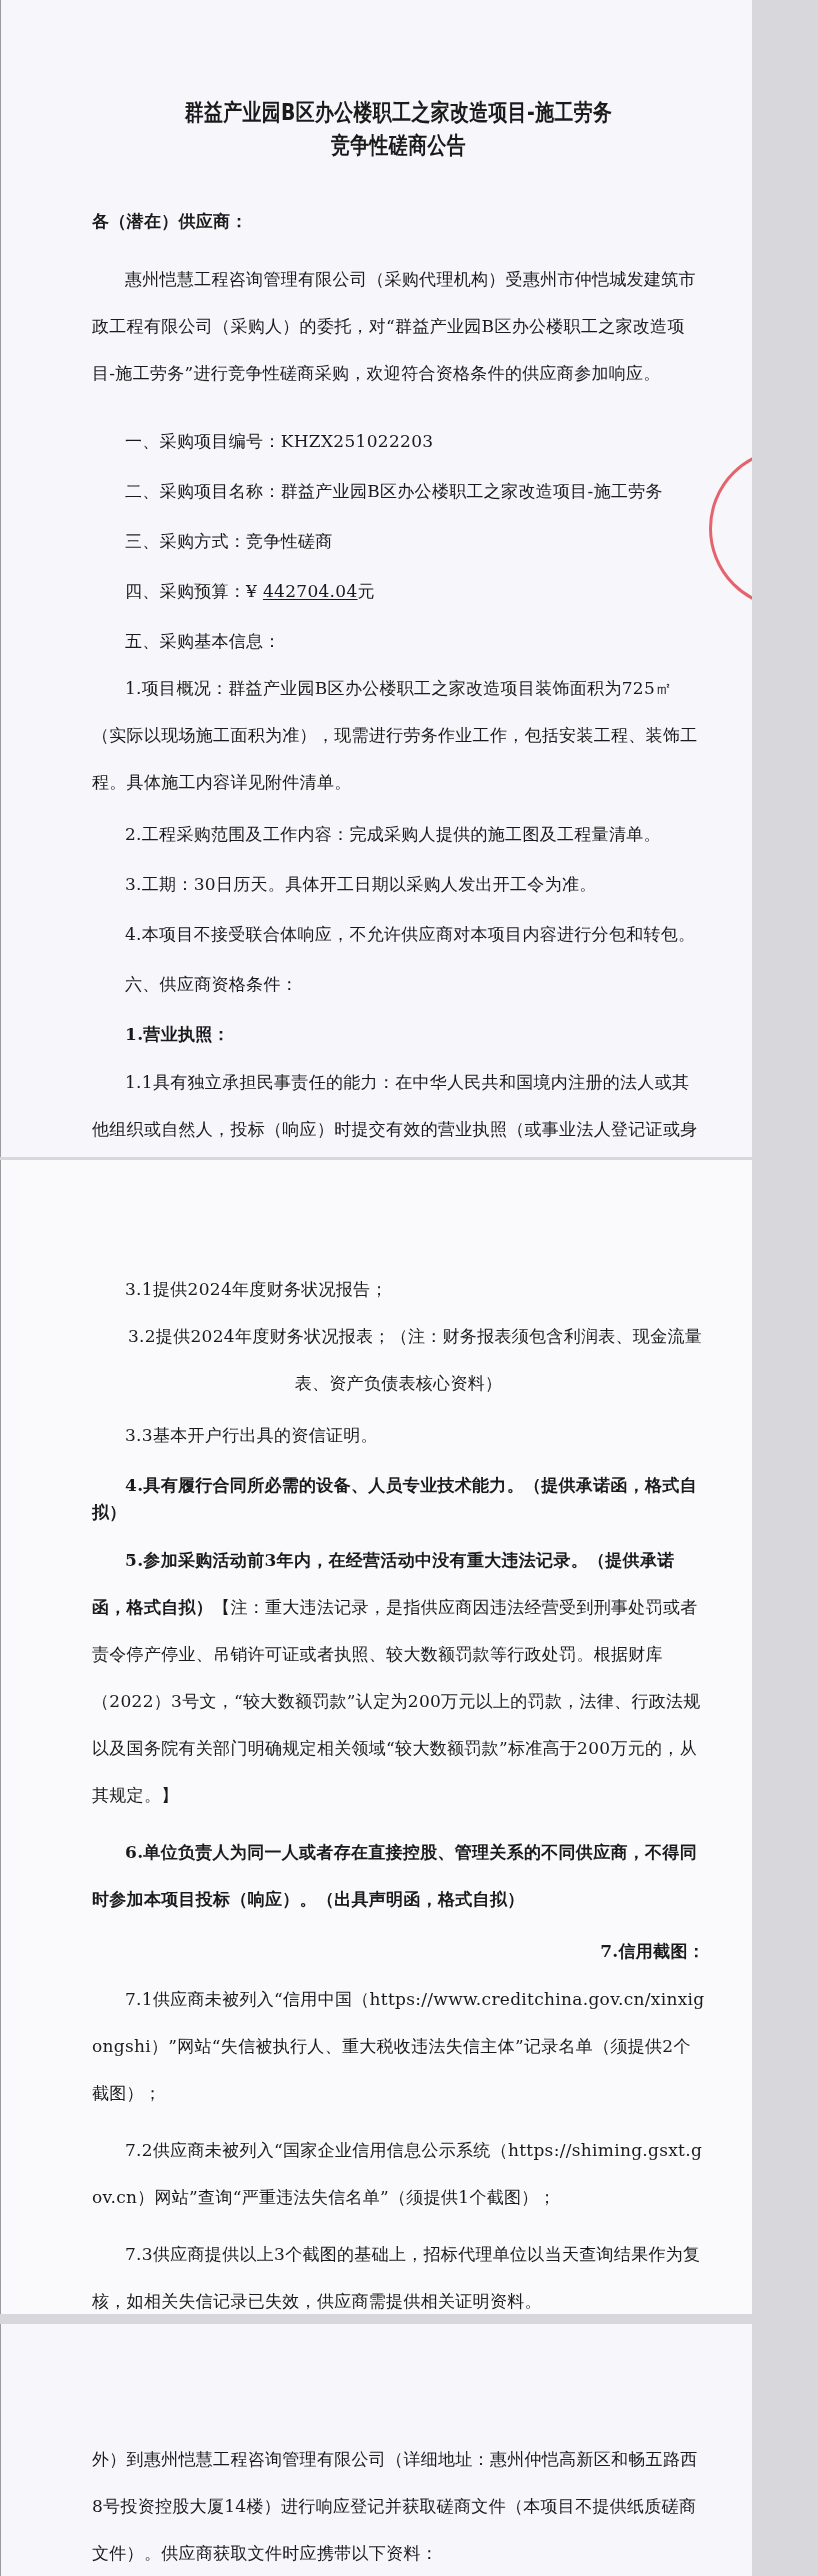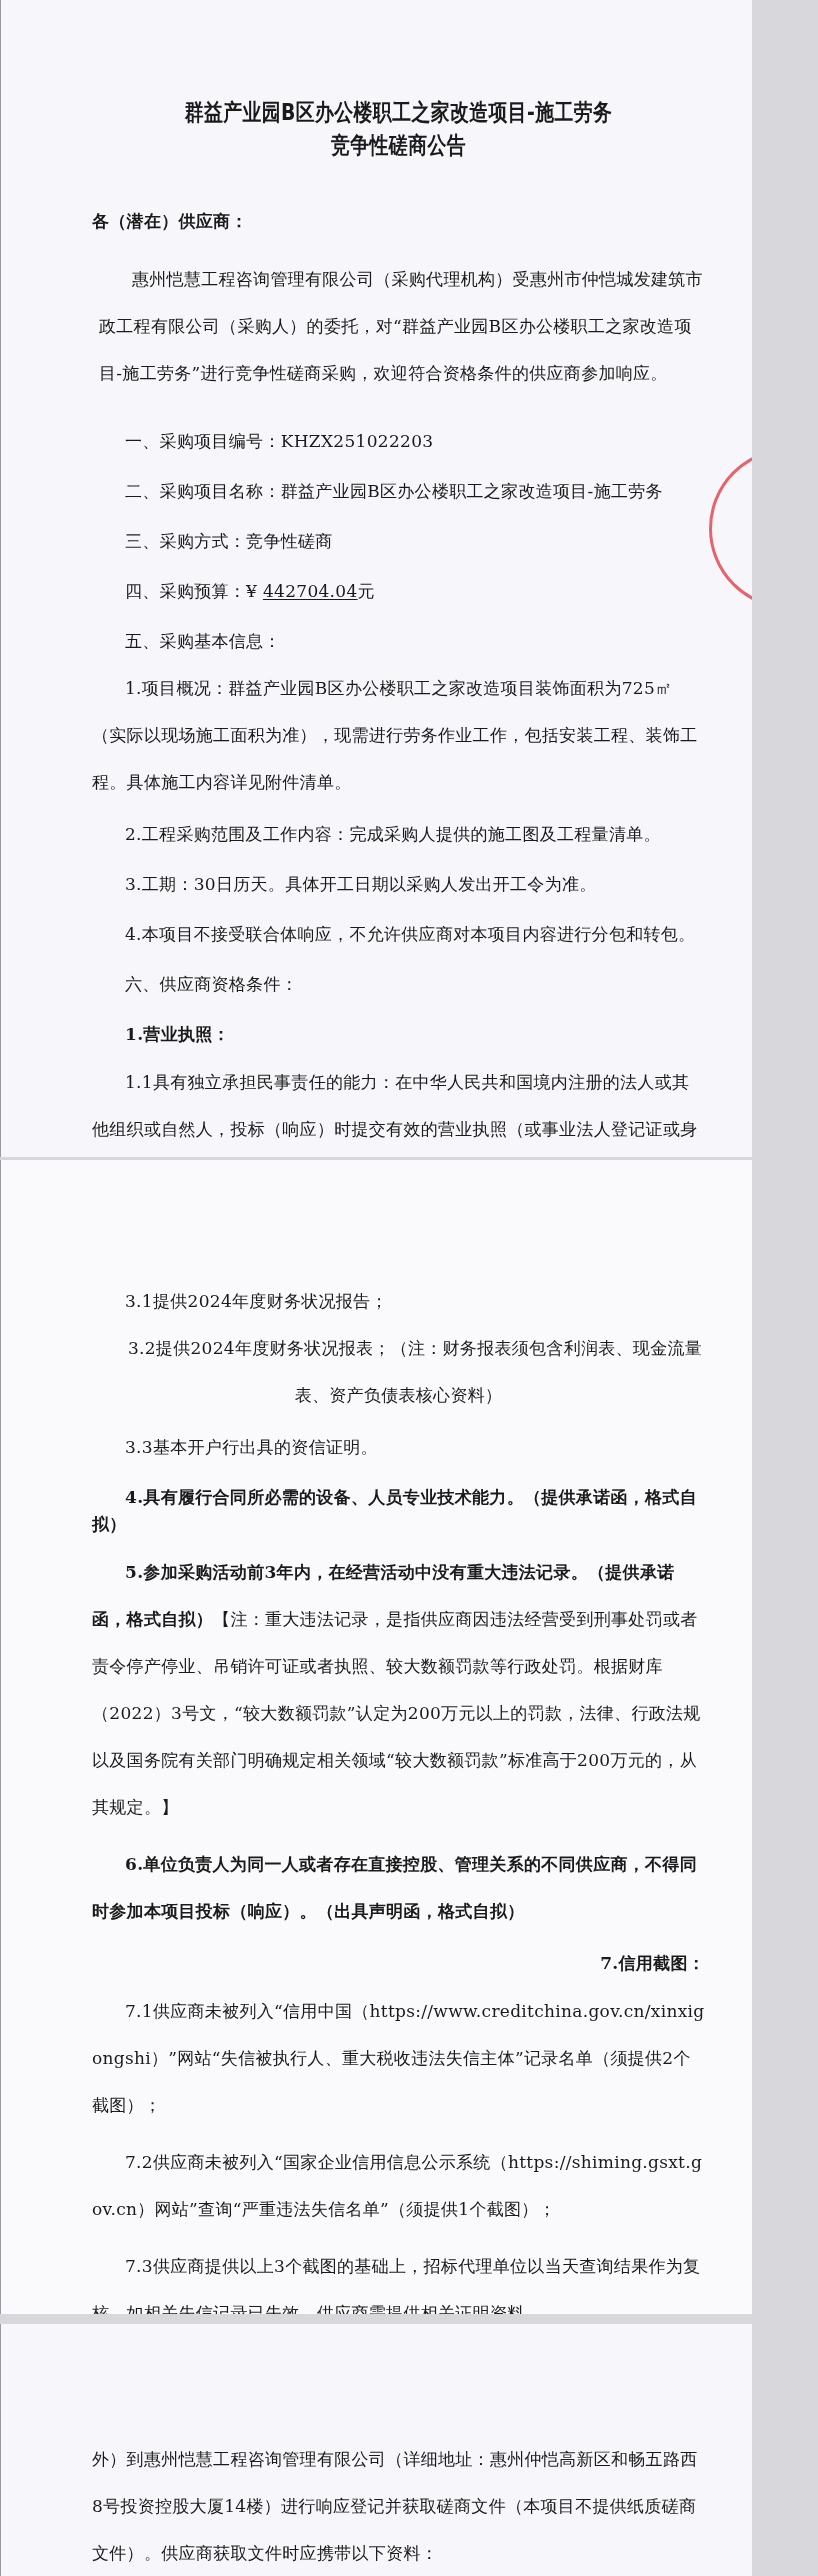--- a/index.html
+++ b/index.html
@@ -39,21 +39,21 @@
 </head>
 <body>
 
 <div class="page" id="p1">
   <div class="content" style="top:96px;">
     <div class="title">群益产业园B区办公楼职工之家改造项目-施工劳务</div>
     <div class="title" style="margin-top:0;">竞争性磋商公告</div>
 
     <p style="margin-top:46px;" class="b">各（潜在）供应商：</p>
     <div class="para-wrap" style="margin-top:20.6px; line-height:47px;">
-      <p class="ind" style="line-height:47px;margin-left:7px;">惠州恺慧工程咨询管理有限公司（采购代理机构）受惠州市仲恺城发建筑市政工程有限公司（采购人）的委托，对“群益产业园B区办公楼职工之家改造项目-施工劳务”进行竞争性磋商采购，欢迎符合资格条件的供应商参加响应。</p>
+      <p class="ind" style="line-height:47px;">惠州恺慧工程咨询管理有限公司（采购代理机构）受惠州市仲恺城发建筑市政工程有限公司（采购人）的委托，对“群益产业园B区办公楼职工之家改造项目-施工劳务”进行竞争性磋商采购，欢迎符合资格条件的供应商参加响应。</p>
     </div>
 
     <p class="ind" style="margin-top:31px;"><span>一、采购项目编号：</span><span>KHZX251022203</span></p>
     <p class="ind"><span>二、采购项目名称：</span><span>群益产业园B区办公楼职工之家改造项目-施工劳务</span></p>
     <p class="ind"><span>三、采购方式：</span><span>竞争性磋商</span></p>
     <p class="ind"><span>四、采购预算：¥ </span><u>442704.04</u><span>元</span></p>
     <p class="ind">五、采购基本信息：</p>
     <p class="ind" style="line-height:47px; margin-top:10.3px;">1.项目概况：群益产业园B区办公楼职工之家改造项目装饰面积为725㎡（实际以现场施工面积为准），现需进行劳务作业工作，包括安装工程、装饰工程。具体施工内容详见附件清单。</p>
     <p class="ind" style="margin-top:15.5px;">2.工程采购范围及工作内容：完成采购人提供的施工图及工程量清单。</p>
     <p class="ind">3.工期：30日历天。具体开工日期以采购人发出开工令为准。</p>
@@ -63,21 +63,21 @@
     <p class="ind" style="line-height:47px; margin-top:10.3px;">1.1具有独立承担民事责任的能力：在中华人民共和国境内注册的法人或其他组织或自然人，投标（响应）时提交有效的营业执照（或事业法人登记证或身份证等相关证明）副本复印件；</p>
 
   </div>
 
   <div class="stamp" style="left:708px; top:448px; width:155px; height:155px;">
     <span class="star">★</span>
   </div>
 </div>
 
 <div class="page" id="p2">
-  <div class="content" style="top:128px;">
+  <div class="content" style="top:116px;">
     <p class="ind">3.1提供2024年度财务状况报告；</p>
     <p class="ind" style="line-height:47px; margin-top:10.3px;text-align:center;">3.2提供2024年度财务状况报表；（注：财务报表须包含利润表、现金流量表、资产负债表核心资料）</p>
     <p class="ind" style="margin-top:15.5px;">3.3基本开户行出具的资信证明。</p>
     <p class="ind b">4.具有履行合同所必需的设备、人员专业技术能力。（提供承诺函，格式自拟）</p>
     <p class="ind" style="line-height:47px; margin-top:10.3px;"><span class="b">5.参加采购活动前3年内，在经营活动中没有重大违法记录。（提供承诺函，格式自拟）</span><span>【注：重大违法记录，是指供应商因违法经营受到刑事处罚或者责令停产停业、吊销许可证或者执照、较大数额罚款等行政处罚。根据财库（2022）3号文，“较大数额罚款”认定为200万元以上的罚款，法律、行政法规以及国务院有关部门明确规定相关领域“较大数额罚款”标准高于200万元的，从其规定。】</span></p>
     <p class="ind b" style="line-height:47px; margin-top:10.3px;">6.单位负责人为同一人或者存在直接控股、管理关系的不同供应商，不得同时参加本项目投标（响应）。（出具声明函，格式自拟）</p>
     <p class="ind b" style="margin-top:15.5px;text-align:right;">7.信用截图：</p>
     <p class="ind" style="line-height:47px; margin-top:10.3px; word-break:break-all;">7.1供应商未被列入“信用中国（https://www.creditchina.gov.cn/xinxigongshi）”网站“失信被执行人、重大税收违法失信主体”记录名单（须提供2个截图）；</p>
     <p class="ind" style="line-height:47px; margin-top:10.3px; word-break:break-all;">7.2供应商未被列入“国家企业信用信息公示系统（https://shiming.gsxt.gov.cn）网站”查询“严重违法失信名单”（须提供1个截图）；</p>
     <p class="ind" style="line-height:47px; margin-top:10.3px;">7.3供应商提供以上3个截图的基础上，招标代理单位以当天查询结果作为复核，如相关失信记录已失效，供应商需提供相关证明资料。</p>

